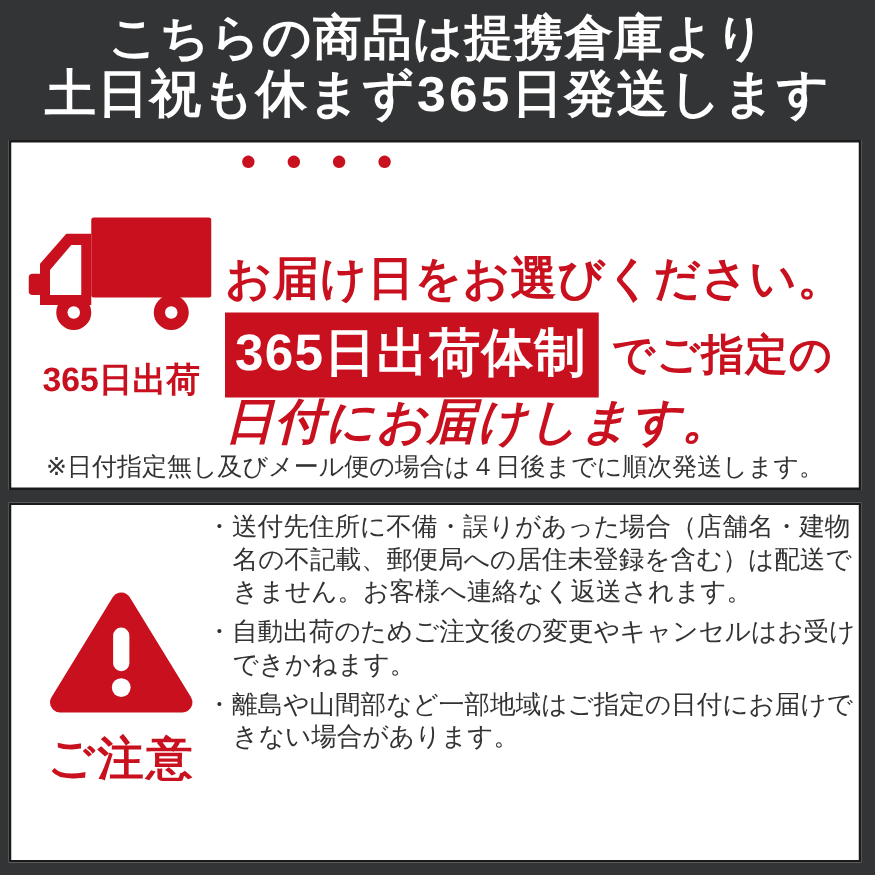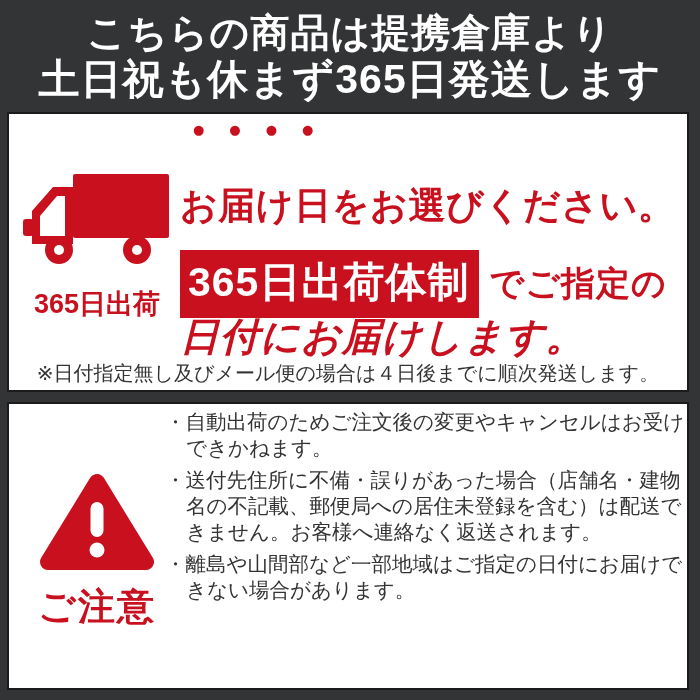--- a/index.html
+++ b/index.html
@@ -5,42 +5,42 @@
   html,body{margin:0;padding:0;}
   body{
     width:700px;height:700px;position:relative;
     background:#333436;
     font-family:"Liberation Sans","DejaVu Sans",sans-serif;
     overflow:hidden;
   }
   
   .top-banner{
     position:absolute;top:0;left:0;width:700px;height:112px;
-    color:#fff;text-align:center;font-weight:bold;
+    color:#fff;text-align:center;font-weight:bold;font-family:Liberation Mono, monospace;
   }
   .top-banner .line1{font-size:39px;line-height:44px;margin-top:11px;letter-spacing:1px;}
   .top-banner .line2{font-size:41px;line-height:46px;margin-top:1px;letter-spacing:1px;}
   
   .panel{
     position:absolute;left:7px;width:682px;background:#fff;
     border:2px solid #1b1b1b;box-sizing:border-box;
   }
   .panel-shipping{top:112px;height:280px;}
   .panel-caution{top:402px;height:288px;}
   
   .truck-block{position:absolute;left:10px;top:52px;width:156px;text-align:center;}
   .truck-block svg{display:block;margin:0 auto;}
   .truck-label{font-size:27px;font-weight:bold;color:var(--red);margin-top:20px;letter-spacing:0px;white-space:nowrap;}
   .dots{
     position:absolute;left:172px;top:8px;
     font-size:13px;letter-spacing:25px;color:var(--red);
     font-family:"DejaVu Sans",sans-serif;padding-left:12px;white-space:nowrap;
   }
   .headline1{position:absolute;left:171px;top:24px;font-size:37px;font-weight:bold;color:var(--red);letter-spacing:1px;white-space:nowrap;}
-  .headline2{position:absolute;left:171px;top:67px;font-size:37px;font-weight:bold;color:var(--red);letter-spacing:0.5px;white-space:nowrap;}
+  .headline2{position:absolute;left:171px;top:84px;font-size:37px;font-weight:bold;color:var(--red);letter-spacing:0.5px;white-space:nowrap;}
   .badge-row{position:absolute;left:171px;top:136px;display:flex;align-items:center;white-space:nowrap;}
   .badge{
     background:var(--red);color:#fff;font-size:41px;font-weight:bold;
     padding:5px 10px 8px 8px;letter-spacing:1px;
   }
   .badge-suffix{color:var(--red);font-size:34px;font-weight:bold;margin-left:10px;letter-spacing:1px;}
   .headline3{position:absolute;left:171px;top:196px;font-size:39px;font-weight:bold;color:var(--red);letter-spacing:1px;white-space:nowrap;font-style:italic;}
   .ship-note{
     position:absolute;left:0;right:0;top:246px;text-align:center;
     font-size:20px;color:#333;letter-spacing:0px;white-space:nowrap;
@@ -97,17 +97,17 @@
   <div class="caution-block">
     <svg width="120" height="106" viewBox="0 0 120 106" aria-hidden="true">
       <polygon points="60,14 109,94 11,94" class="red-fill red-stroke" stroke-width="16" stroke-linejoin="round" fill="#c8101e" stroke="#c8101e"></polygon>
       <rect x="53.5" y="34" width="13" height="35" rx="6.5" fill="#ffffff"></rect>
       <circle cx="60" cy="82" r="7.5" fill="#ffffff"></circle>
     </svg>
     <div class="caution-label">ご注意</div>
   </div>
 
   <div class="bullet-list">
+    <div class="bullet-item"><span>・</span><span>送付先住所に不備・誤りがあった場合（店舗名・建物名の不記載、郵便局への居住未登録を含む）は配送できません。お客様へ連絡なく返送されます。</span></div>
     <div class="bullet-item"><span>・</span><span>自動出荷のためご注文後の変更やキャンセルはお受けできかねます。</span></div>
-    <div class="bullet-item"><span>・</span><span>送付先住所に不備・誤りがあった場合（店舗名・建物名の不記載、郵便局への居住未登録を含む）は配送できません。お客様へ連絡なく返送されます。</span></div>
     <div class="bullet-item"><span>・</span><span>離島や山間部など一部地域はご指定の日付にお届けできない場合があります。</span></div>
   </div>
 </div>
 
 </body></html>

